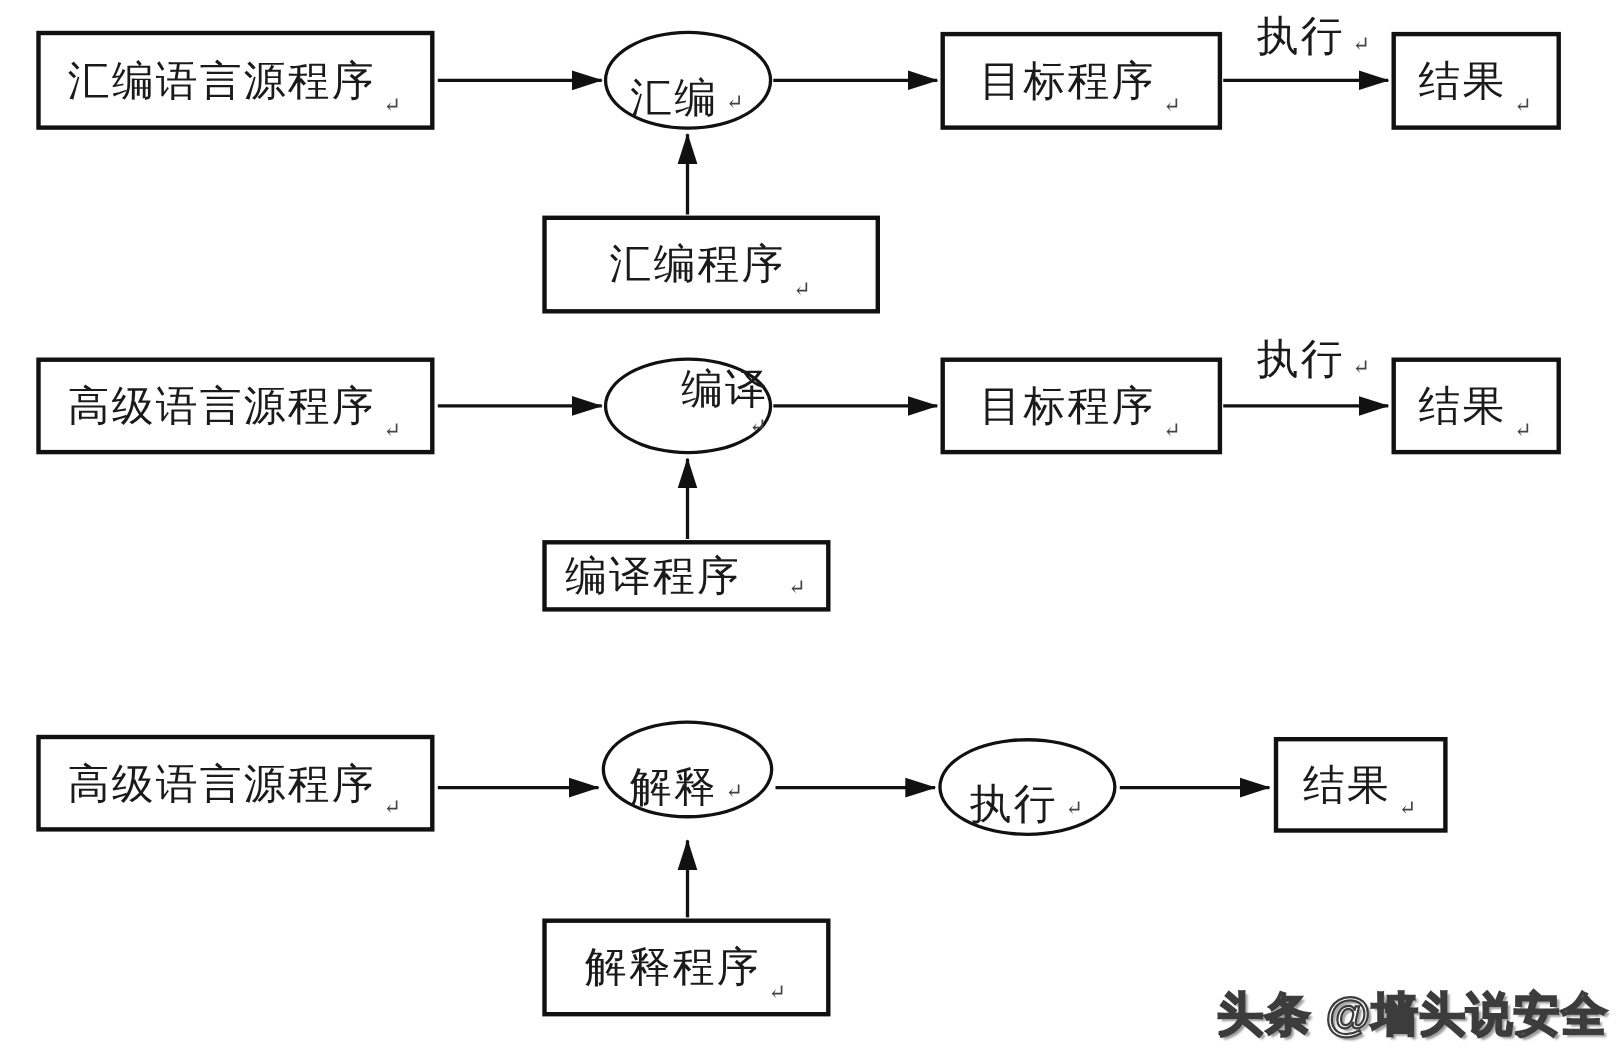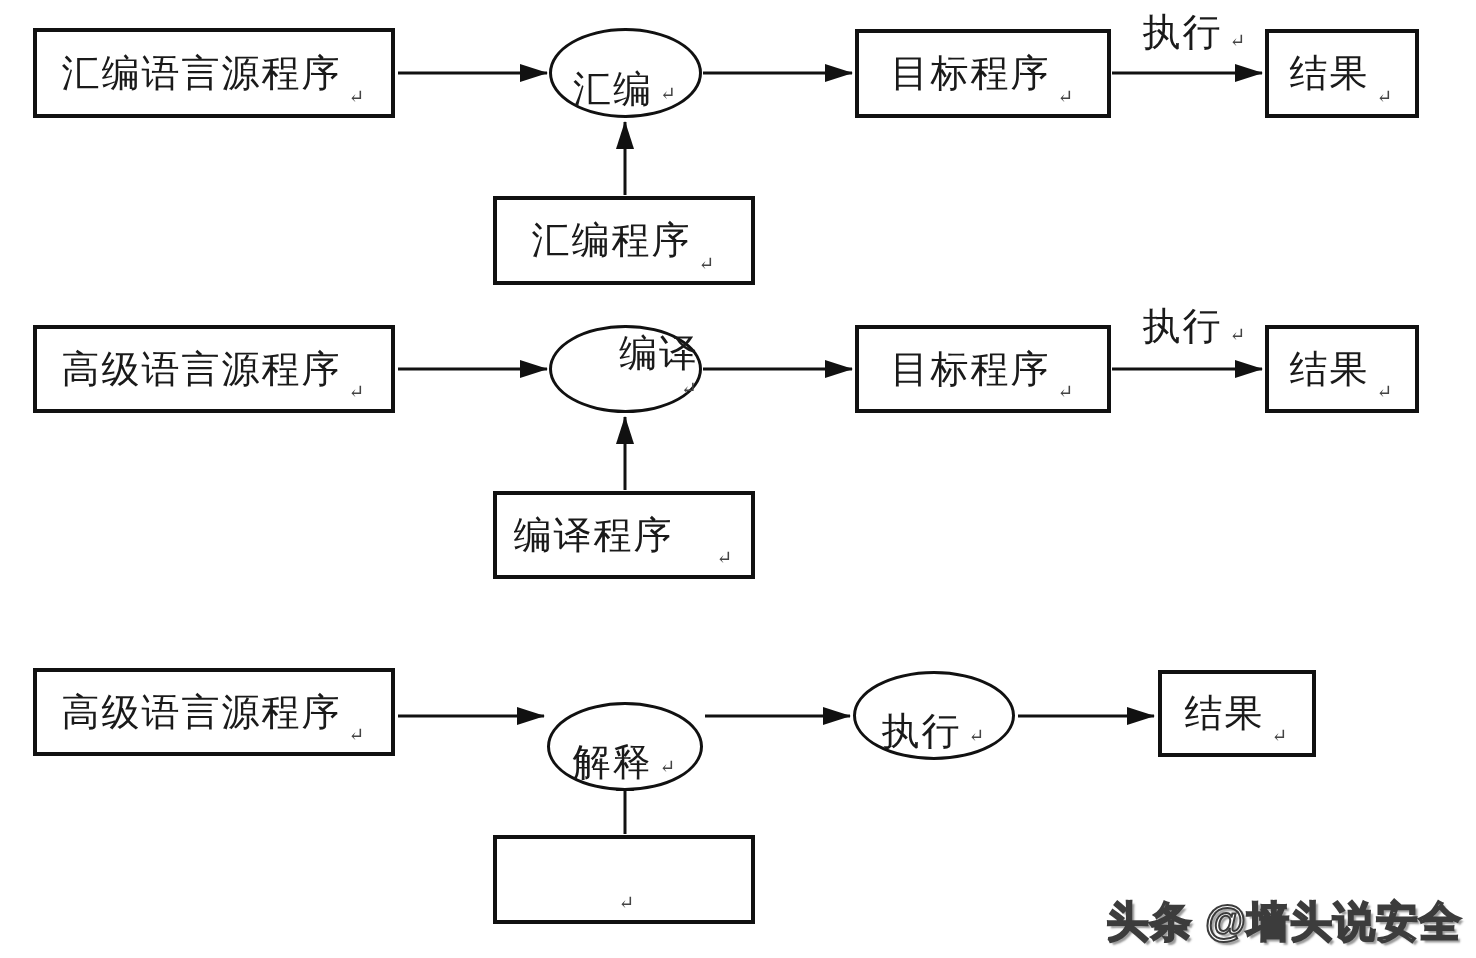--- a/index.html
+++ b/index.html
@@ -125,21 +125,21 @@
   <div class="edge-label" style="left:1125px; top:6px; width:140px; height:52px;">
     <span>执行</span>
     <span class="ret">↵</span>
   </div>
 
   <div class="node rect" style="left:1265px; top:29px; width:154px; height:89px;">
     <span>结果</span>
     <span class="ret">↵</span>
   </div>
 
-  <div class="node rect" style="left:493px; top:196px; width:262px; height:89px;">
+  <div class="node rect" style="left:493px; top:196px; width:307px; height:89px;">
     <span>汇编程序</span>
     <span class="ret">↵</span>
   </div>
 
   <div class="node rect" style="left:33px; top:325px; width:362px; height:88px;">
     <span>高级语言源程序</span>
     <span class="ret">↵</span>
   </div>
 
   <div class="node ellipse" style="left:549px; top:325px; width:153px; height:88px;flex-direction:column;">
@@ -155,44 +155,45 @@
   <div class="edge-label" style="left:1125px; top:300px; width:140px; height:52px;">
     <span>执行</span>
     <span class="ret">↵</span>
   </div>
 
   <div class="node rect" style="left:1265px; top:325px; width:154px; height:88px;">
     <span>结果</span>
     <span class="ret">↵</span>
   </div>
 
-  <div class="node rect" style="left:493px; top:491px; width:262px; height:88px;gap:36px;">
+  <div class="node rect" style="left:493px; top:491px; width:262px; height:65px;gap:36px;">
     <span>编译程序</span>
     <span class="ret">↵</span>
   </div>
 
   <div class="node rect" style="left:33px; top:668px; width:362px; height:88px;">
     <span>高级语言源程序</span>
     <span class="ret">↵</span>
   </div>
 
-  <div class="node ellipse" style="left:547px; top:702px; width:156px; height:89px;">
+  <div class="node ellipse" style="left:547px; top:655px; width:156px; height:89px;">
     <span>解释</span>
     <span class="ret">↵</span>
   </div>
 
   <div class="node ellipse" style="left:853px; top:671px; width:162px; height:89px;">
     <span>执行</span>
     <span class="ret">↵</span>
   </div>
 
   <div class="node rect" style="left:1158px; top:670px; width:158px; height:87px;">
     <span>结果</span>
     <span class="ret">↵</span>
   </div>
 
   <div class="node rect" style="left:493px; top:835px; width:262px; height:89px;">
+    <span>解释程序</span>
     <span class="ret">↵</span>
   </div>
 
   <div class="watermark">头条 @墙头说安全</div>
 
 </div>
 
 </body></html>

